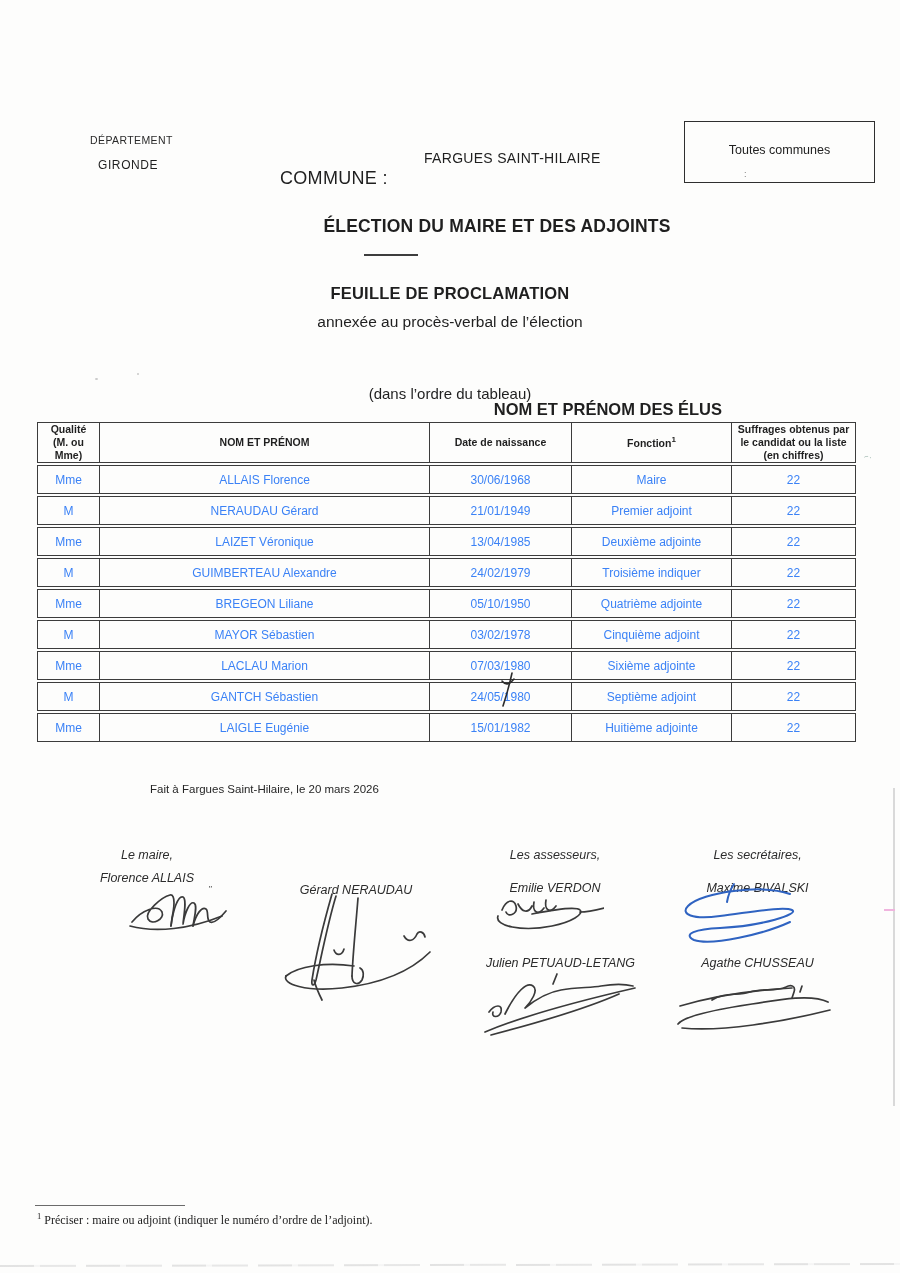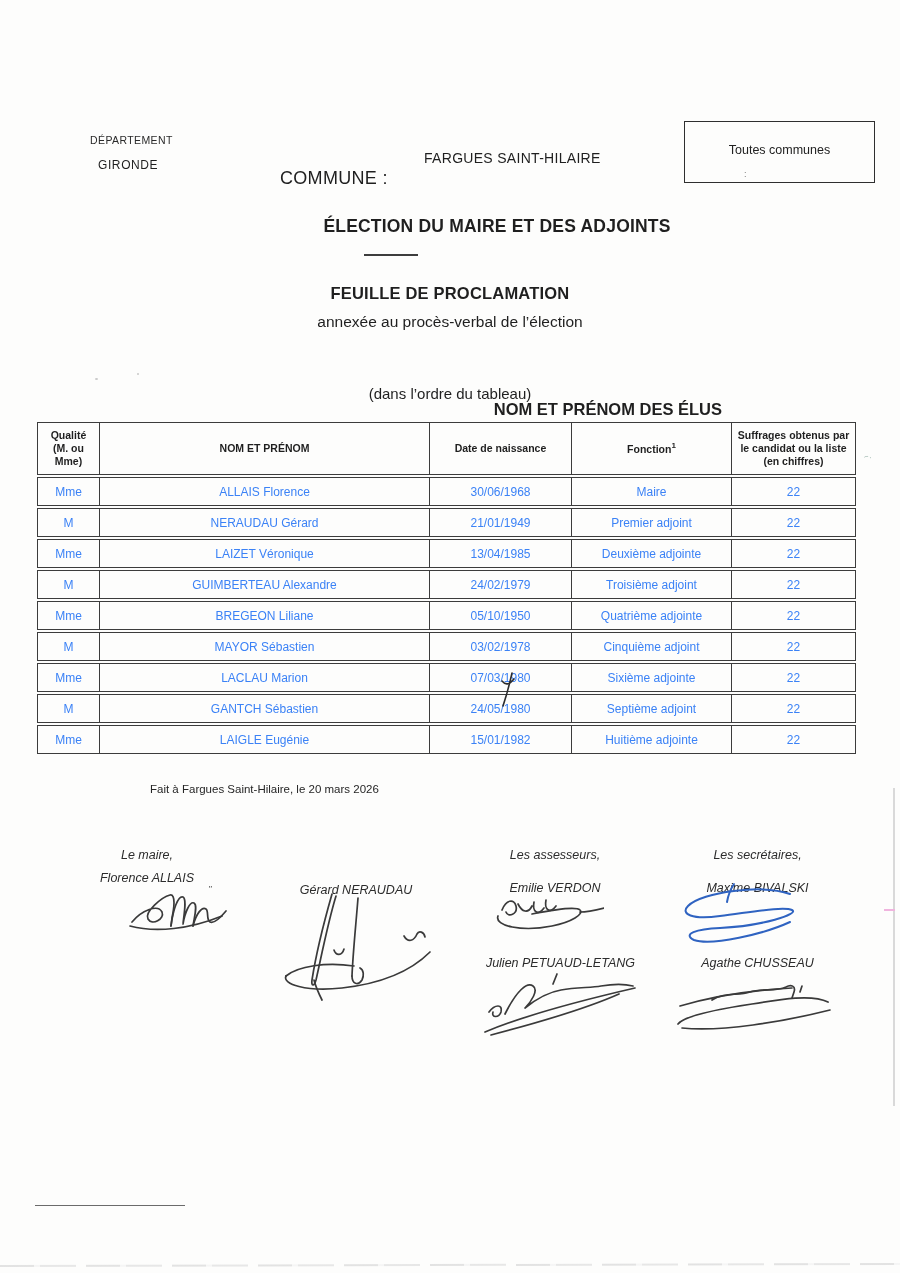--- a/index.html
+++ b/index.html
@@ -27,21 +27,21 @@
   .title-sheet{left:0;top:284px;width:900px;text-align:center;font-size:16.5px;font-weight:bold;letter-spacing:.2px;}
   .title-sheet-sub{left:0;top:313px;width:900px;text-align:center;font-size:15.5px;}
   .title-list{left:0;top:364px;width:722px;text-align:right;font-size:16.5px;font-weight:bold;margin-top:36px;}
   .title-list-sub{left:0;top:385px;width:900px;text-align:center;font-size:15px;}
 
   
   .elected-table-wrap{left:37px;top:420px;width:820px;}
   table.elected{border-collapse:separate;border-spacing:0 2px;width:819px;table-layout:fixed;}
   table.elected th, table.elected td{
     border-top:1px solid #3c3c3c;border-bottom:1px solid #3c3c3c;border-right:1px solid #3c3c3c;
-    text-align:center;vertical-align:middle;padding:6px 3px;box-sizing:border-box;background:transparent;
+    text-align:center;vertical-align:middle;padding:0 3px;box-sizing:border-box;background:transparent;
   }
   table.elected th:first-child, table.elected td:first-child{border-left:1px solid #3c3c3c;}
   table.elected th{font-size:10.5px;font-weight:bold;line-height:1.25;height:36px;}
   table.elected td{font-size:12px;height:29px;color:#3b82f6;}
   .col-q{width:63px;} .col-n{width:330px;} .col-d{width:142px;} .col-f{width:160px;} .col-s{width:124px;}
   th .hsup{font-size:8px;vertical-align:super;}
   th.small-head{font-size:10px;}
 
   
   .fait-line{left:122px;top:783px;font-size:11.5px;color:#262626;padding-left:28px;}
@@ -134,21 +134,21 @@
             <td>Mme</td>
             <td>LAIZET Véronique</td>
             <td>13/04/1985</td>
             <td>Deuxième adjointe</td>
             <td>22</td>
           </tr>
           <tr>
             <td>M</td>
             <td>GUIMBERTEAU Alexandre</td>
             <td>24/02/1979</td>
-            <td>Troisième adjoint</td>
+            <td>Troisième indiquer</td>
             <td>22</td>
           </tr>
           <tr>
             <td>Mme</td>
             <td>BREGEON Liliane</td>
             <td>05/10/1950</td>
             <td>Quatrième adjointe</td>
             <td>22</td>
           </tr>
           <tr>
@@ -238,18 +238,19 @@
   <div class="abs sig-name" style="left:685px;top:956px;width:145px;">Agathe CHUSSEAU</div>
   <svg class="sig-svg" style="left:672px;top:972px;" width="162" height="63" viewBox="0 0 162 63">
     <path d="M8,34 C42,24 82,18 120,16"></path>
     <path d="M40,28 C52,20 66,24 78,20 C90,16 104,20 114,15 C119,12 124,14 122,20 L120,26"></path>
     <path d="M130,14 L128,20"></path>
     <path d="M6,52 C12,44 40,38 80,32 C110,27 140,22 156,30"></path>
     <path d="M10,56 C50,60 110,50 158,38"></path>
   </svg>
 
   <div class="abs footnote-rule"></div>
+  <div class="abs footnote"><sup>1</sup><span> Préciser : maire ou adjoint (indiquer le numéro d’ordre de l’adjoint).</span></div>
 
   <div class="abs edge-line"></div>
   <div class="abs pink-tick"></div>
   <div class="abs bottom-scan"></div>
 
 </div>
 
 </body></html>

